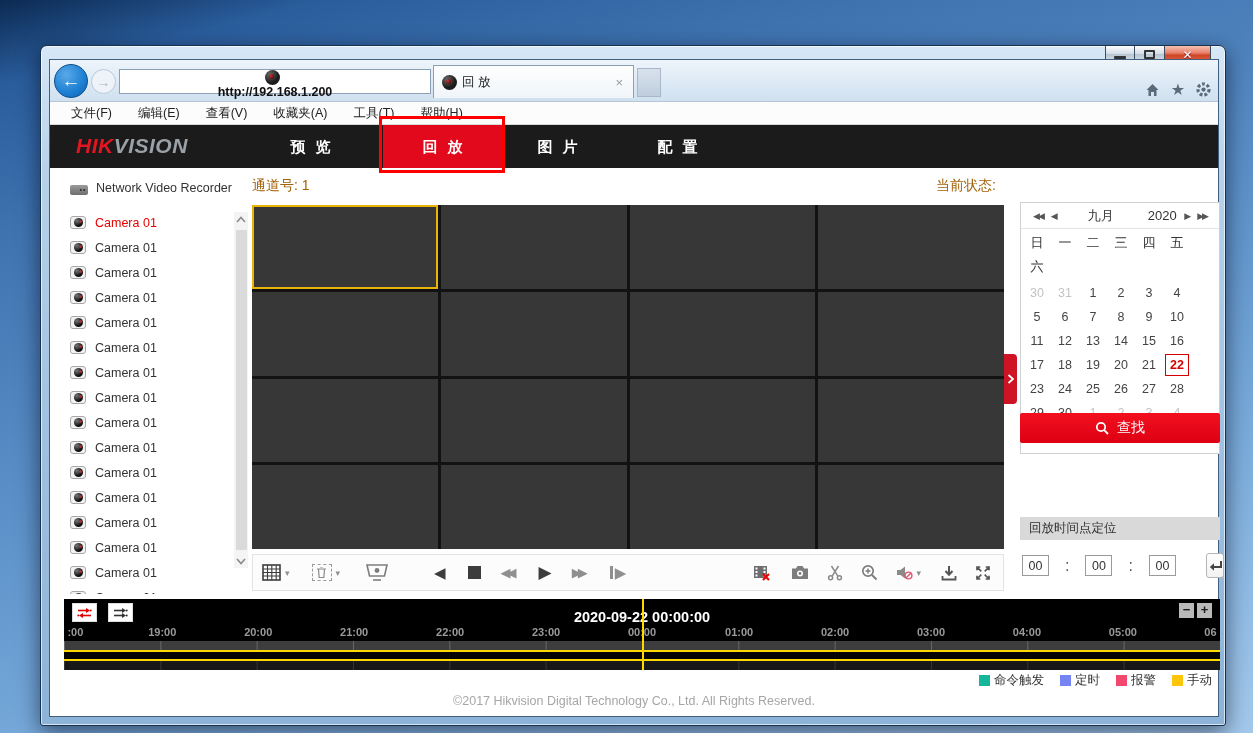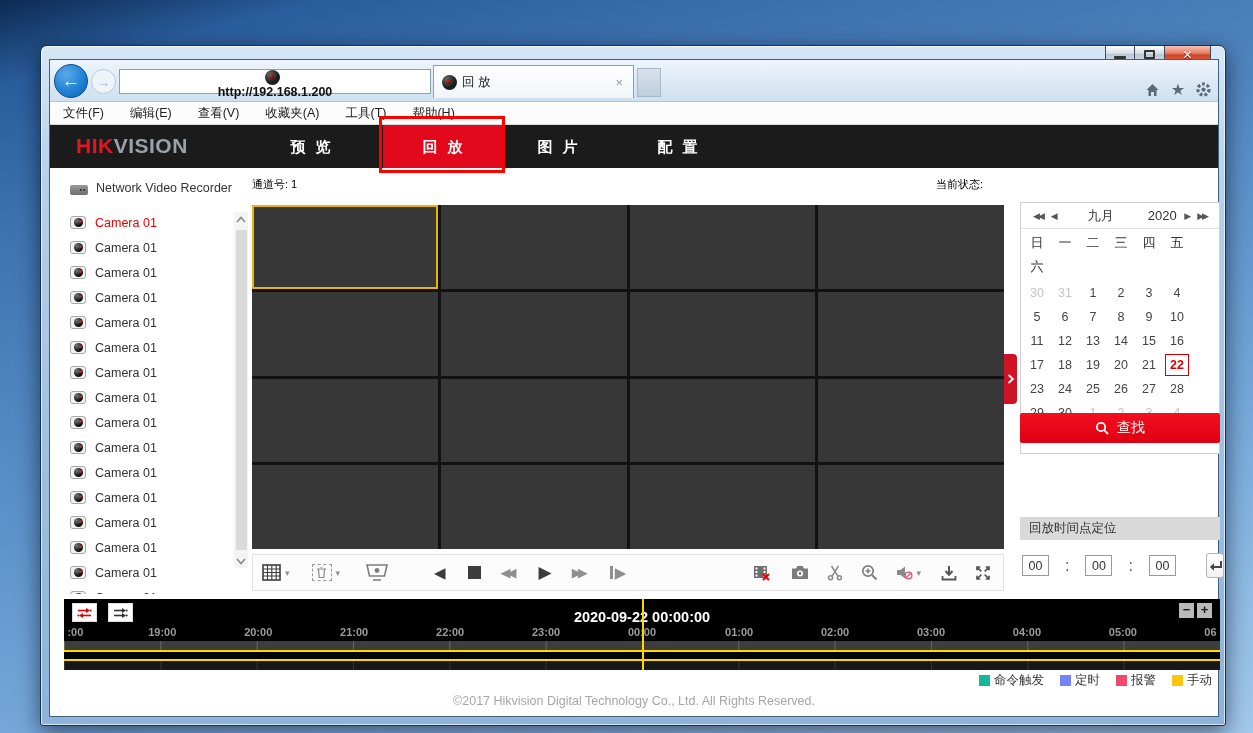--- a/index.html
+++ b/index.html
@@ -47,26 +47,26 @@
   .tab { position:absolute; left:383px; top:5px; width:201px; height:33px; background:linear-gradient(180deg,#fefefe,#f0f5fa);
     border:1px solid #8ba0b5; border-bottom:none; display:flex; align-items:center; padding:0 8px; font-size:12.5px; color:#222; }
   .tab .title { flex:1; }
   .tab .x { color:#9a9a9a; font-size:13px; padding:0 2px; }
   .tabstub { position:absolute; left:587px; top:8px; width:24px; height:29px;
     background:linear-gradient(180deg,#d8e2ec,#bfcedd); border:1px solid #a8b8c8; }
   .chrome-icons { position:absolute; right:6px; top:20px; display:flex; gap:10px; align-items:center; color:#5a6a7a; }
   .chrome-icons .star { font-size:16px; color:#5a6a7a; }
 
   .menubar { position:absolute; left:0; top:42px; width:100%; height:23px; background:#fcfcfc;
-    border-bottom:1px solid #d9d9d9; display:flex; align-items:center; font-size:12.5px; color:#222; }
+    border-bottom:1px solid #d9d9d9; display:flex; align-items:center; padding-left:8px; font-size:12.5px; color:#222; }
   .menu-item { padding:0 13px; }
 
   
   .apphdr { position:absolute; left:0; top:65px; width:100%; height:43px; background:#1b1b1b; }
-  .logo { position:absolute; left:26px; top:9px; font-size:21px; font-weight:800; letter-spacing:.5px; }
+  .logo { position:absolute; left:26px; top:9px; font-size:21px; font-weight:800; font-style:italic; letter-spacing:.5px; }
   .logo .hik { color:#e01622; } .logo .vision { color:#9aa1a7; }
   .nav-item { position:absolute; top:0; width:122px; height:43px; line-height:43px; text-align:center;
     color:#fff; font-size:15px; font-weight:bold; letter-spacing:3px; }
   .nav-item.active { background:#e2091c; }
   .userbox { position:absolute; right:0; top:0; height:43px; display:flex; align-items:center; gap:26px; padding-right:32px; }
   .userbox .grp { display:flex; align-items:center; gap:7px; color:#e8e8e8; font-size:13px; }
 
   
   .annot { position:absolute; left:379px; top:116px; width:126px; height:57px; border:3px solid #fe0000; z-index:50; }
 
@@ -80,21 +80,21 @@
   .cam.active .cam-label { color:#e60000; }
   .cam-ico { width:16px; height:13px; border:1px solid #a8a8a8; border-radius:3px; background:#f2f2f2;
     display:flex; align-items:center; justify-content:center; flex:none; }
   .cam-ico i { width:9px; height:9px; border-radius:50%; background:radial-gradient(circle at 32% 30%,#777,#111 60%); display:block; position:relative; }
   .cam-ico i::after { content:""; position:absolute; right:1px; top:2px; width:3px; height:3px; border-radius:50%; background:#a33; }
   .sidescroll { position:absolute; left:184px; top:152px; width:14px; height:356px; background:#f4f4f4; }
   .sb-arrow { position:absolute; left:0; width:14px; height:14px; display:flex; align-items:center; justify-content:center; }
   .sb-thumb { position:absolute; left:1.5px; top:18px; width:11px; height:320px; background:#dadada; border-radius:1px; }
 
   
-  .lbl { position:absolute; font-size:11px; color:#000000; }
+  .lbl { position:absolute; font-size:14px; color:#a16207; }
   .grid { position:absolute; left:202px; top:145px; width:752px; height:344px; background:#121212;
     display:grid; grid-template-columns:repeat(4,1fr); grid-template-rows:repeat(4,1fr); gap:3px; }
   .panel { background:#373737; }
   .panel.selected { box-shadow:inset 0 0 0 2px #eab308; }
   .collapse-tab { position:absolute; left:954px; top:294px; width:13px; height:50px; background:#ce1324;
     border-radius:0 4px 4px 0; display:flex; align-items:center; justify-content:center; }
 
   
   .toolbar { position:absolute; left:202px; top:494px; width:752px; height:37px; background:#fcfcfc;
     border:1px solid #e2e2e2; display:flex; align-items:center; color:#7d7d7d; }

